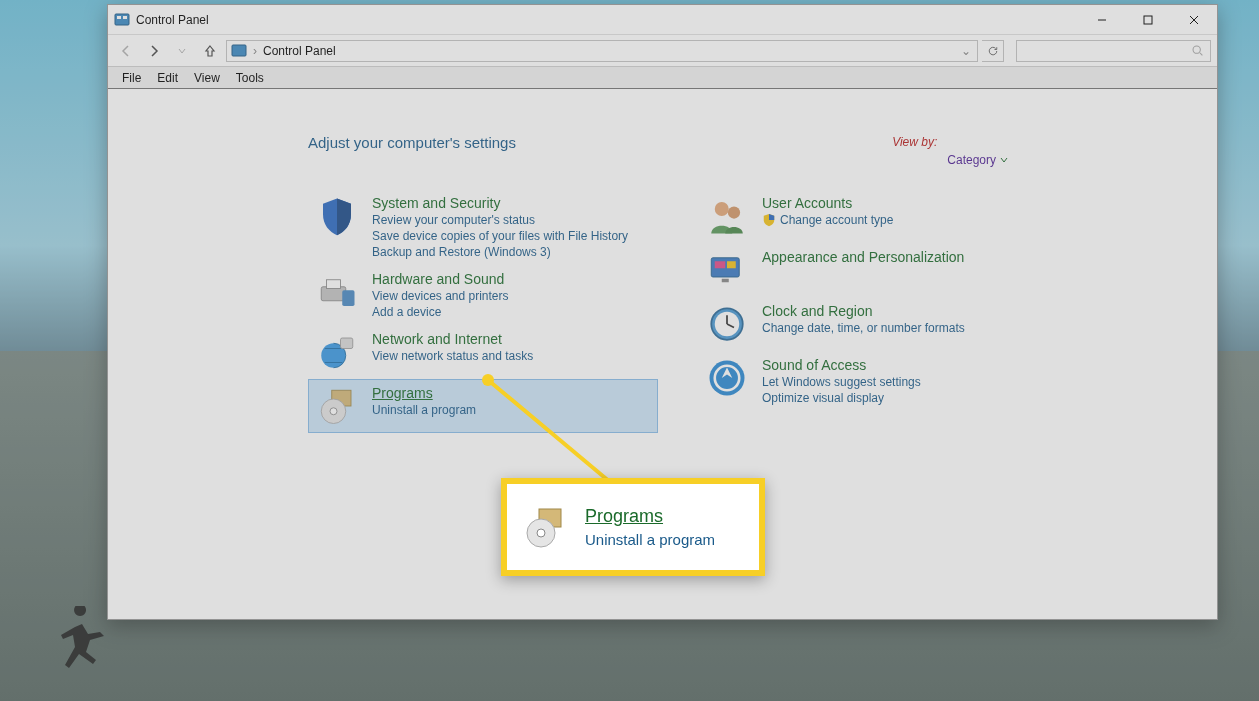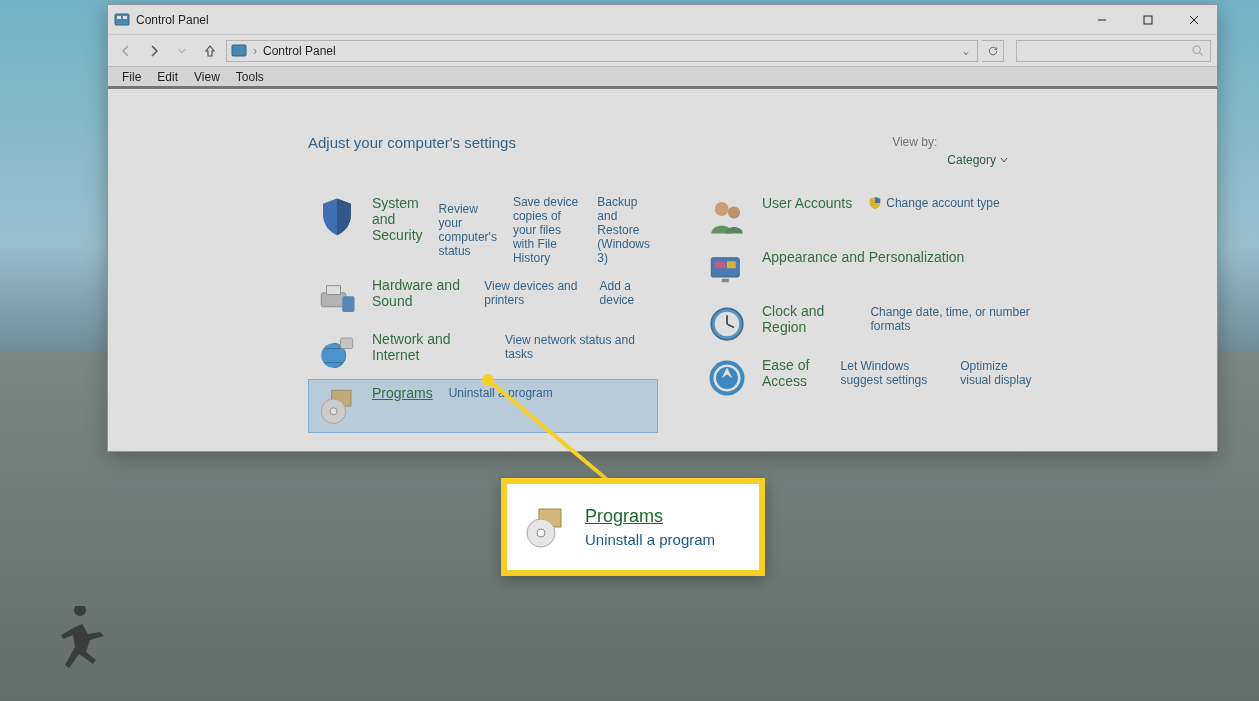--- a/index.html
+++ b/index.html
@@ -16,21 +16,21 @@
   position: absolute; bottom: 25px; left: 60px; width: 60px; height: 70px;
   opacity: 0.85;
 }
 .overlay-dim {
   position: absolute; inset: 0;
   background: rgba(128,128,128,0.25);
   pointer-events: none;
   z-index: 50;
 }
 .window {
-  position: absolute; left: 107px; top: 4px; width: 1111px; height: 448px;
+  position: absolute; left: 107px; top: 4px; width: 1111px; height: 616px;
   background: #f0f0f0; border: 1px solid #9a9a9a;
   box-shadow: 0 6px 20px rgba(0,0,0,0.35);
   display: flex; flex-direction: column;
 }
 .titlebar {
   height: 30px; display: flex; align-items: center; padding-left: 6px;
   background: #ffffff; border-bottom: 1px solid #e0e0e0;
 }
 .titlebar .app-icon { width: 16px; height: 16px; margin-right: 6px; }
 .title-text { font-size: 12px; color: #000; flex: 1; }
@@ -52,39 +52,39 @@
 .addr-sep { color:#888; margin:0 2px; }
 .refresh-box { width:22px; height:22px; border:1px solid #c5c5c5; border-left:none; background:#fff; display:flex; align-items:center; justify-content:center; }
 .search-box {
   width: 195px; height: 22px; border:1px solid #c5c5c5; background:#fff; margin-left:8px;
   display:flex; align-items:center; justify-content:flex-end; padding-right:6px;
 }
 .search-icon { opacity:0.5; }
 
 .menubar {
   height: 22px; display: flex; align-items: center; padding-left: 6px;
-  background: #f0f0f0; border-bottom: 3px solid #737373; font-size:12px;
+  background: #f0f0f0; border-bottom: 1px solid #737373; font-size:12px;
 }
 .menu-item { padding: 2px 8px; }
 
 .content {
   flex:1; background:#ffffff; padding: 28px 92px 0 200px; position:relative;
 }
 .hdr-row { display:flex; justify-content:space-between; align-items:center; margin-bottom:22px; width:700px; }
 .hdr-title { font-size: 15px; color: #1a5a8a; }
 .viewby { font-size:12px; display:flex; align-items:center; gap:10px; }
-.viewby-label { color:#737373; }
-.viewby-value { color:#14532d; display:flex; align-items:center; gap:4px;margin-top:36px; }
+.viewby-label { color:#b91c1c;font-style:italic; }
+.viewby-value { color:#4c1d95; display:flex; align-items:center; gap:4px;margin-top:36px; }
 
 .grid { display:flex; gap: 40px; }
 .col { display:flex; flex-direction:column; }
 .cat { display:flex; gap: 14px; padding: 6px 8px; align-items:flex-start; width: 350px; }
 .cat.selected { background:#cce4f7; border:1px solid #88bde8; padding:5px 7px; }
 .cat-icon { width:42px; height:42px; flex-shrink:0; }
-.cat-body { display:flex; flex-direction:row; gap:16px; }
+.cat-body { display:flex; flex-direction:column; gap:2px; }
 .cat-title { color:#1a6a2a; font-size:14px; }
 .cat-title.selected { text-decoration: underline; }
 .cat-link { color:#1a5a8a; font-size:12px; display:flex; align-items:center; gap:4px; }
 .cat-link .shield { width:14px; height:14px; }
 
 
 .callout {
   position:absolute; left:501px; top:478px; width:264px; height:98px;
   background:#fff; border:6px solid #f7cf26; box-shadow:0 4px 14px rgba(0,0,0,0.3);
   display:flex; align-items:center; gap:16px; padding:10px 14px;
@@ -293,21 +293,21 @@
             <a class="cat-link">Change date, time, or number formats</a>
           </div>
         </div>
         <div class="cat">
           <svg class="cat-icon" viewBox="0 0 48 48">
               <circle cx="24" cy="24" r="20" fill="#2a8ad4"></circle>
               <circle cx="24" cy="24" r="14" fill="none" stroke="#fff" stroke-width="3"></circle>
               <path d="M24 12 L30 24 L24 20 L18 24 Z" fill="#fff"></path>
             </svg>
           <div class="cat-body">
-            <a class="cat-title">Ease of Access</a>
+            <a class="cat-title">Sound of Access</a>
             <a class="cat-link">Let Windows suggest settings</a>
             <a class="cat-link">Optimize visual display</a>
           </div>
         </div>
       </div>
     </div>
   </div>
 </div>
 
 <div class="overlay-dim"></div>

